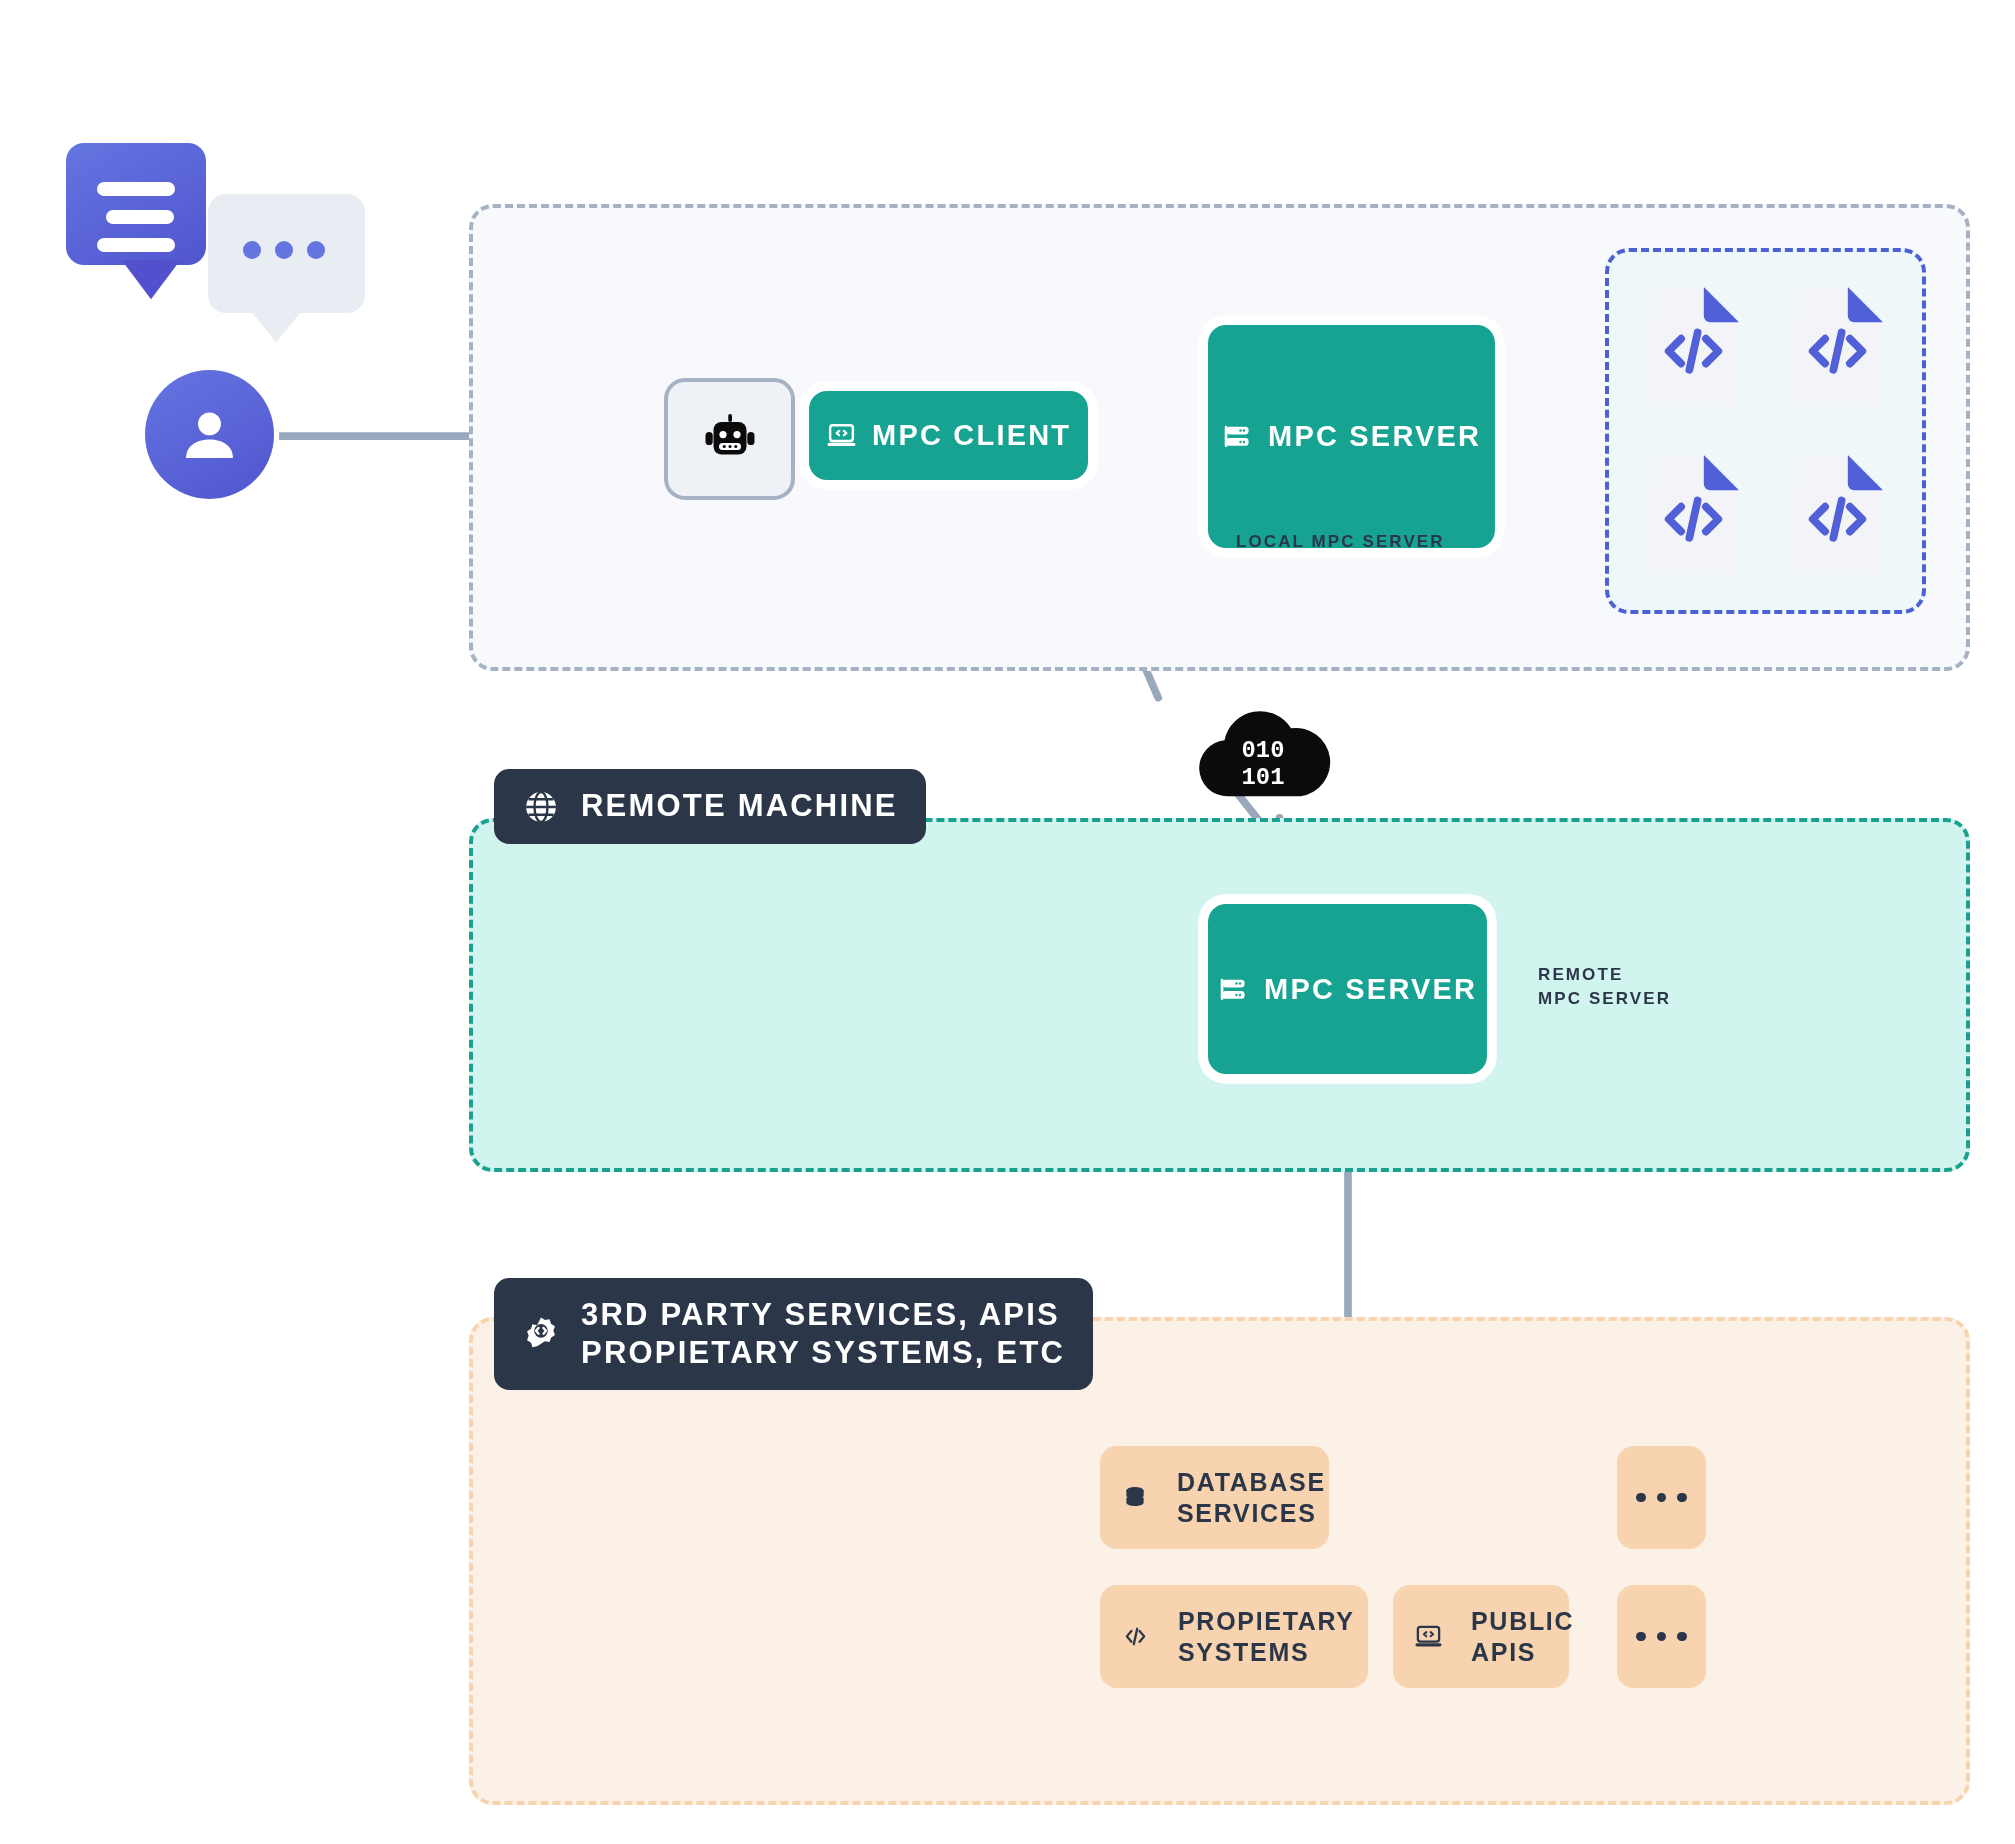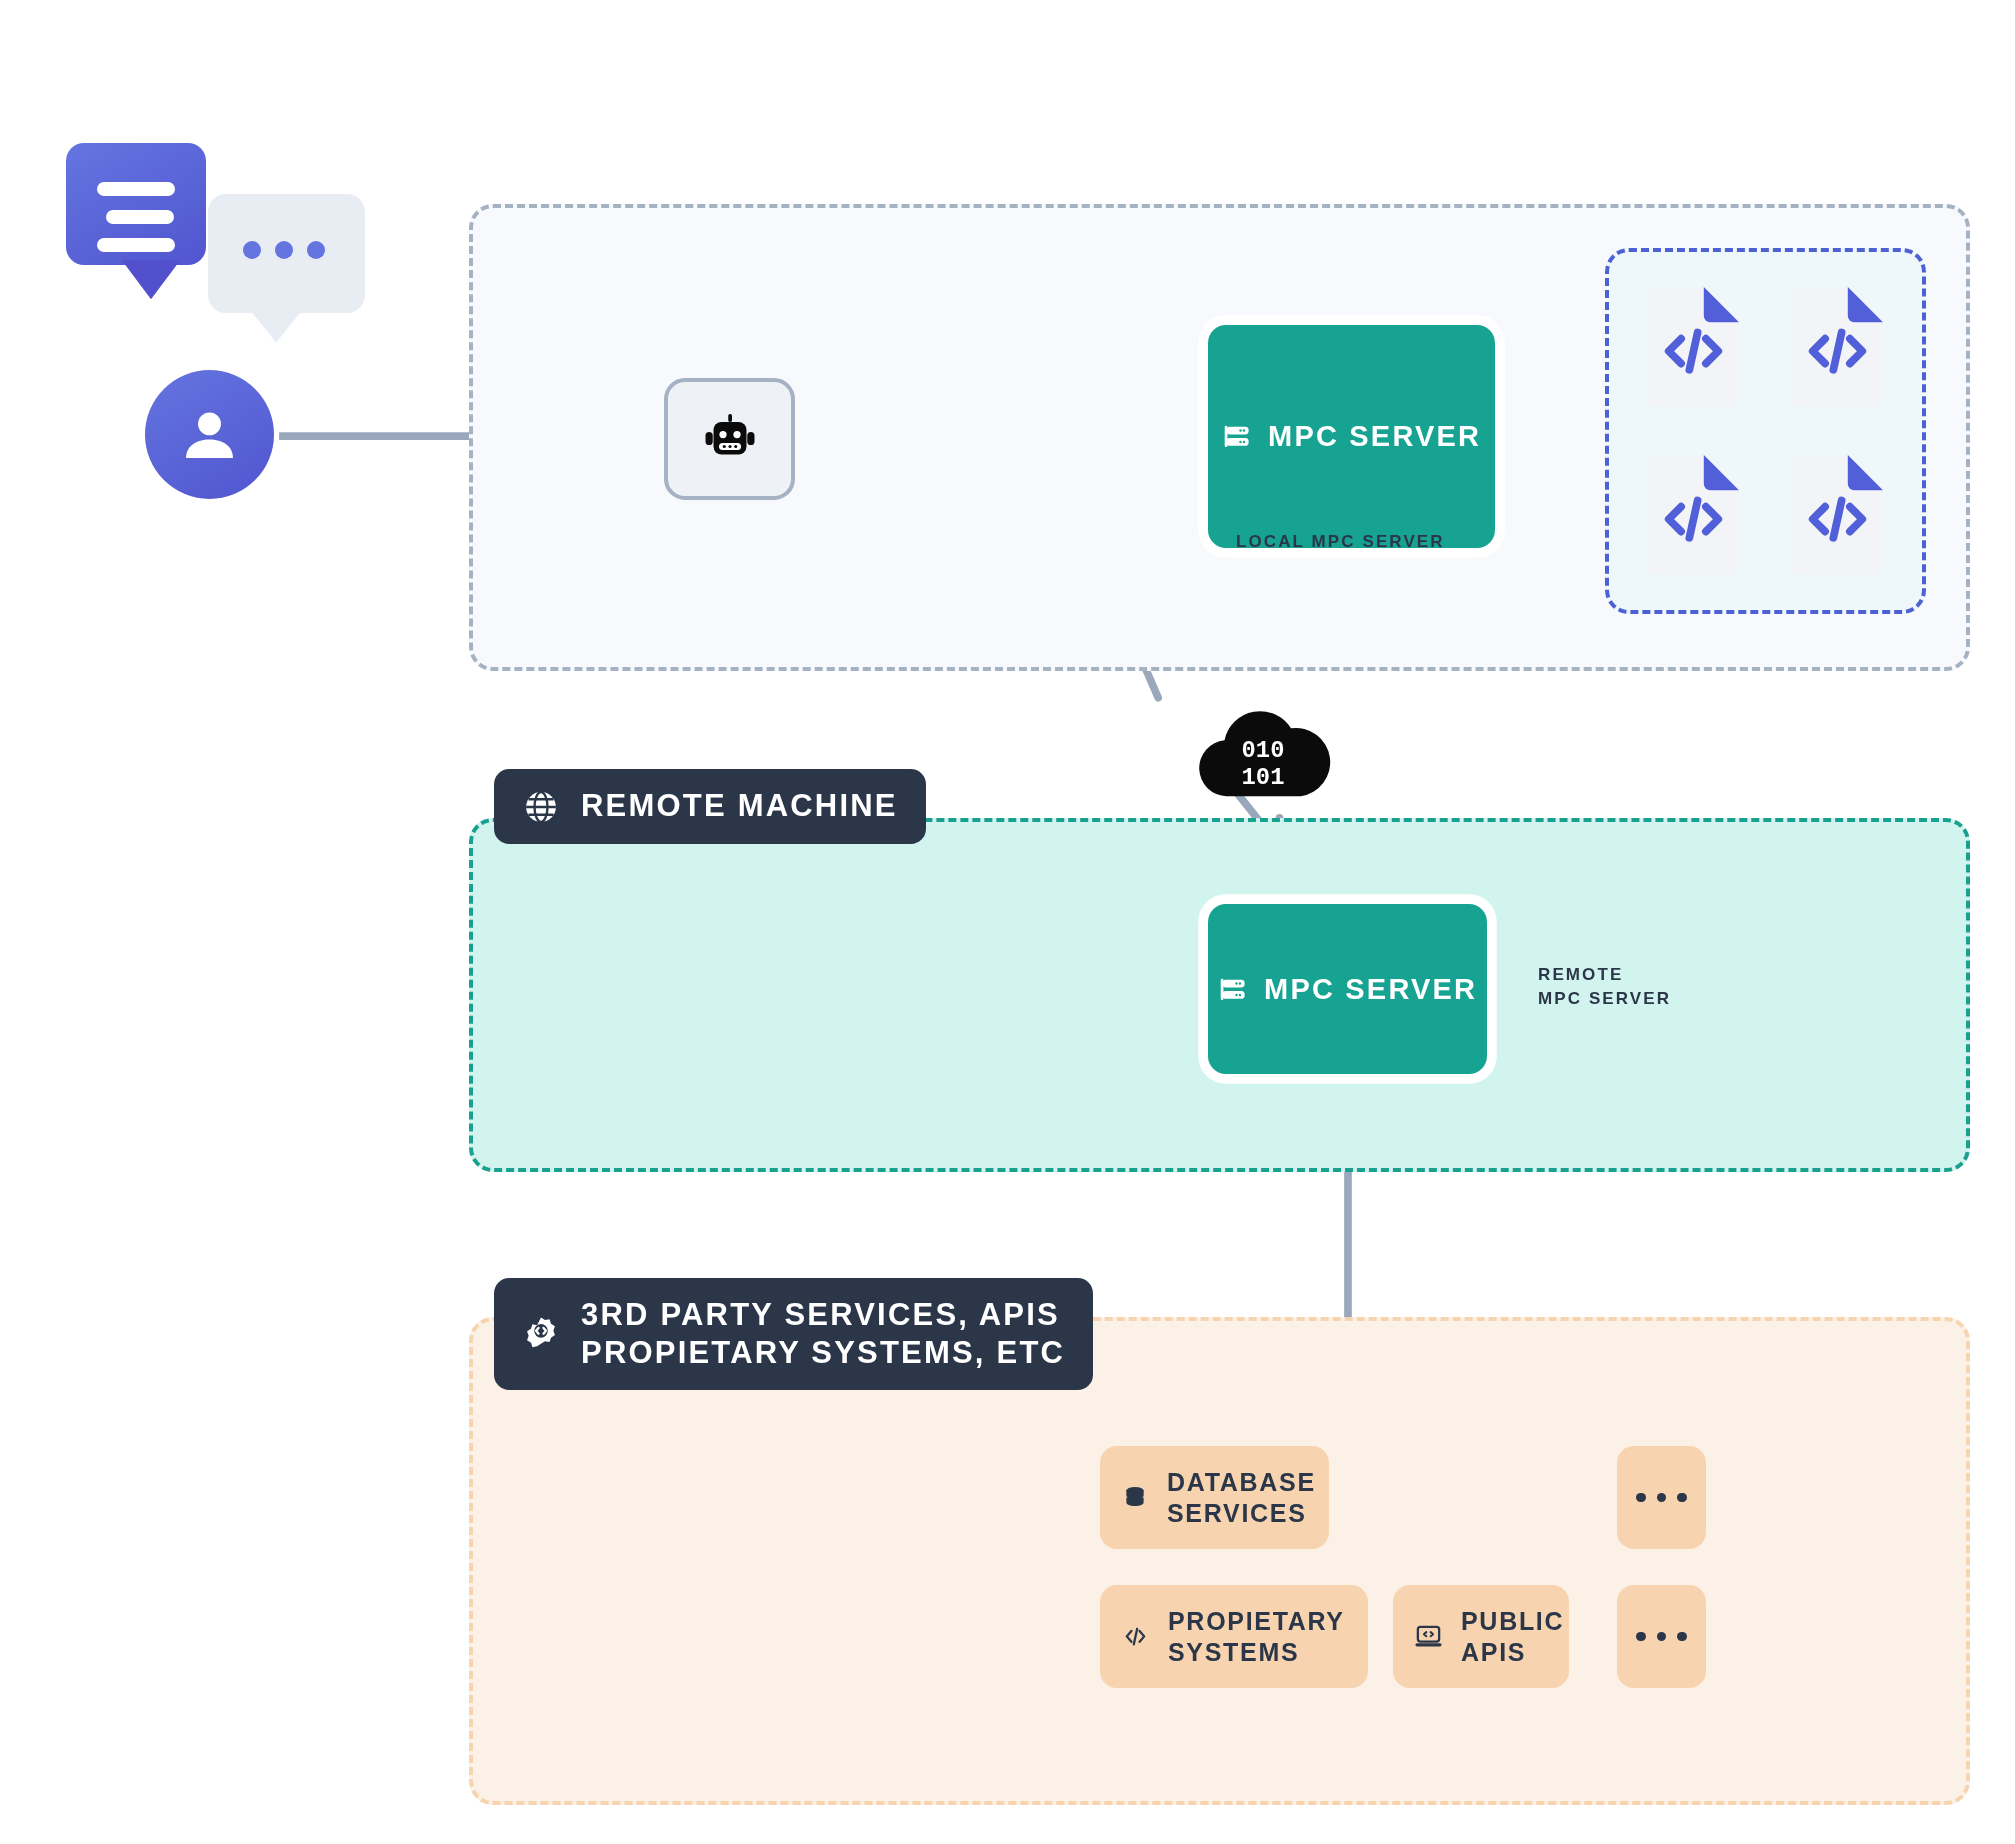--- a/index.html
+++ b/index.html
@@ -45,21 +45,21 @@
   
   .res-box{position:absolute;left:1605px;top:248px;width:321px;height:366px;background:#eef7fa;
        border:4.9px dashed #4d61d4;border-radius:24px;display:grid;grid-template-columns:1fr 1fr;
        grid-template-rows:1fr 1fr;place-items:center;gap:1.4px;padding:12.6px;box-sizing:border-box;}
 
   
   .cloud{position:absolute;left:1193px;top:701px;}
 
   
   .svc{position:absolute;background:#f7d4af;border-radius:16.7px;display:flex;align-items:center;
-       gap:18px;padding:0 21px;box-sizing:border-box;box-shadow:0 0 0 7px #fcf1e7;}
+       gap:28px;padding:0 21px;box-sizing:border-box;box-shadow:0 0 0 7px #fcf1e7;}
   .svc .svc-label{color:#2b3649;font-weight:bold;letter-spacing:1.7px;font-size:25px;line-height:1.22;
        white-space:pre-line;}
   .svc-dots{justify-content:center;padding:0;}
   .svc-db{left:1100px;top:1446px;width:229px;height:103px;}
   .svc-pay{left:1387px;top:1446px;width:205px;height:103px;}
   .svc-dots1{left:1617px;top:1446px;width:89px;height:103px;}
   .svc-prop{left:1100px;top:1585px;width:268px;height:103px;}
   .svc-api{left:1393px;top:1585px;width:176px;height:103px;}
   .svc-dots2{left:1617px;top:1585px;width:89px;height:103px;}
 
@@ -146,20 +146,30 @@
       <rect x="18.9" y="9.2" width="2.9" height="5.2" rx="1.45" fill="#0b0b0b"></rect>
       <circle cx="9.2" cy="10.2" r="1.45" fill="#ffffff"></circle>
       <circle cx="14.8" cy="10.2" r="1.45" fill="#ffffff"></circle>
       <rect x="7.6" y="13.6" width="8.8" height="2.8" rx="1.4" fill="#ffffff"></rect>
       <circle cx="9.7" cy="15" r="0.62" fill="#0b0b0b"></circle>
       <circle cx="12" cy="15" r="0.62" fill="#0b0b0b"></circle>
       <circle cx="14.3" cy="15" r="0.62" fill="#0b0b0b"></circle>
     </svg>
   </div>
 
+  <div class="node-teal node-client">
+    <span>
+      <svg width="31" height="31" viewBox="0 0 24 24">
+        <rect x="3.2" y="4" width="17.6" height="12.2" rx="2.1" fill="none" stroke="#ffffff" stroke-width="1.9"></rect>
+        <path d="M10.2 8.4 8.2 10.1l2 1.7M13.8 8.4l2 1.7-2 1.7" fill="none" stroke="#ffffff" stroke-width="1.7" stroke-linecap="round" stroke-linejoin="round"></path>
+        <rect x="1.2" y="17.6" width="21.6" height="2.6" rx="1.3" fill="#ffffff"></rect>
+      </svg>
+    </span>
+    <span class="node-label">MPC CLIENT</span>
+  </div>
 
   <div class="node-teal node-server-local">
     <span>
       <svg width="31" height="31" viewBox="0 0 24 24">
         <rect x="3.4" y="4.4" width="17.2" height="6" rx="2.6" fill="#ffffff"></rect>
         <rect x="3.4" y="13.2" width="17.2" height="6" rx="2.6" fill="#ffffff"></rect>
         <rect x="1.1" y="3.6" width="2.6" height="16.6" rx="1.3" fill="#17a392"></rect>
         <rect x="2.1" y="3.6" width="2.1" height="16.6" rx="1" fill="#ffffff"></rect>
         <circle cx="17" cy="7.4" r="0.95" fill="#17a392"></circle>
         <circle cx="14.3" cy="7.4" r="0.95" fill="#17a392"></circle>

